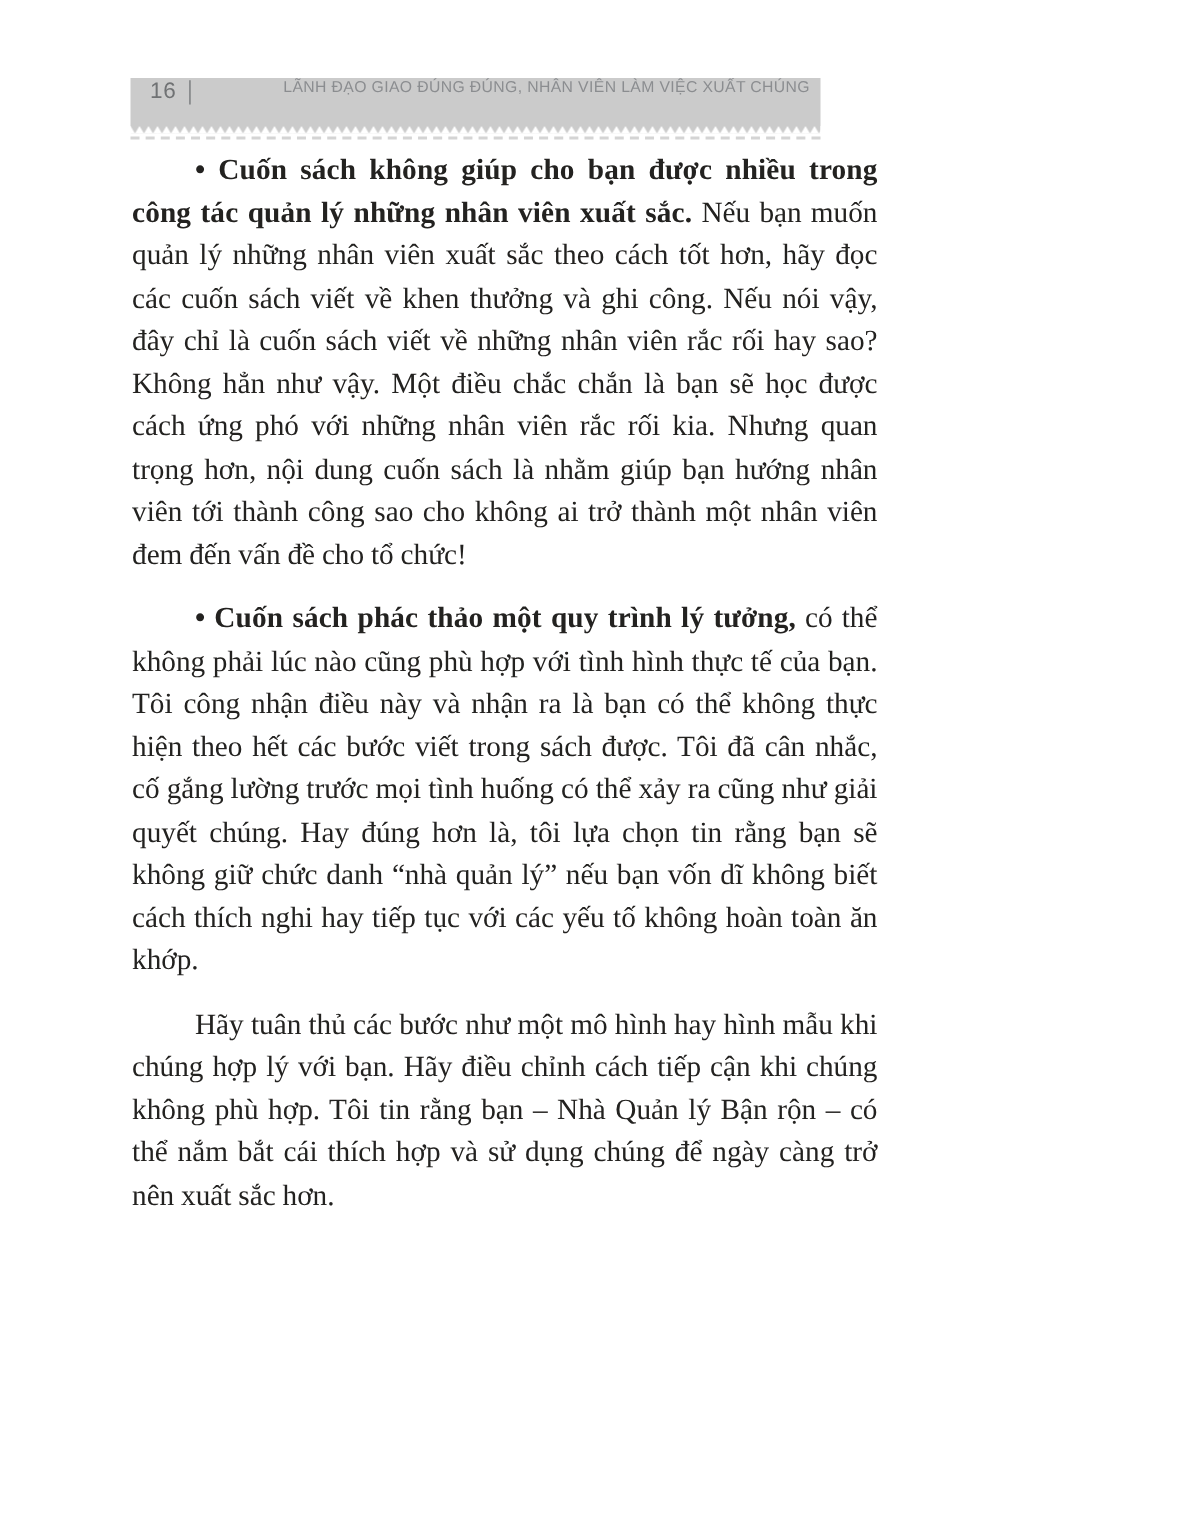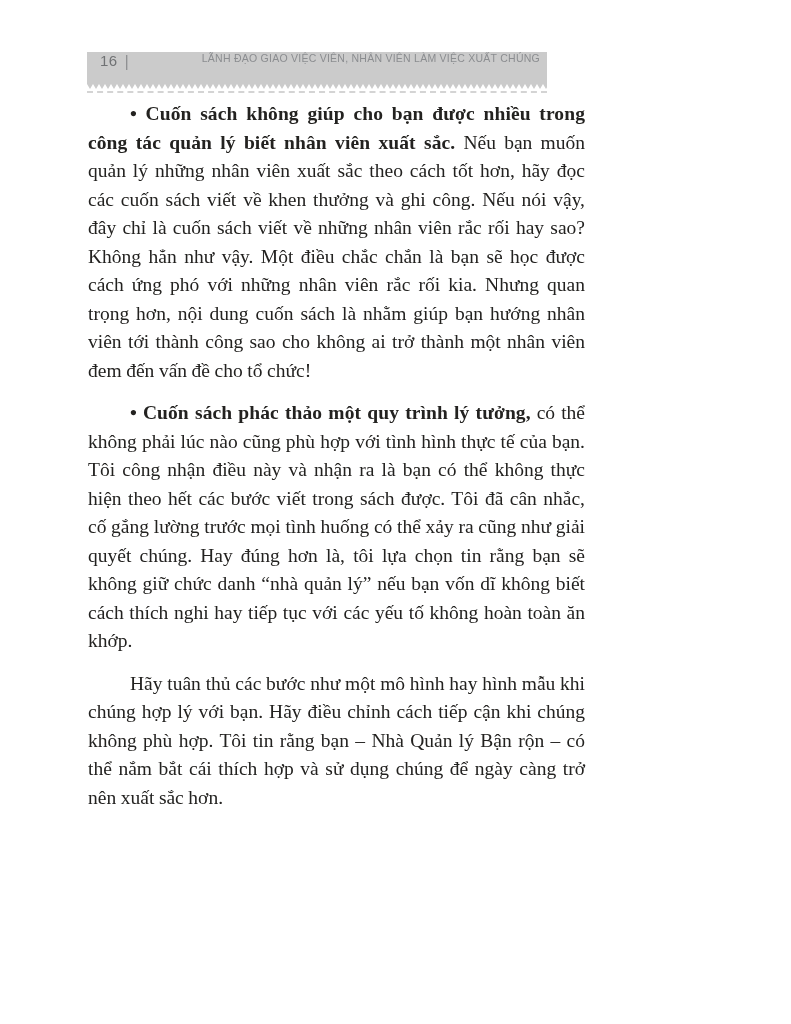--- a/index.html
+++ b/index.html
@@ -98,41 +98,41 @@
 <body>
 
 <div class="page">
 
   <header>
     <div class="band">
       <div class="page-num-group">
         <span class="page-num">16</span>
         <span class="page-num-sep">|</span>
       </div>
-      <span class="running-title">LÃNH ĐẠO GIAO VIỆC VIÊN, NHÂN VIÊN LÀM VIỆC XUẤT CHÚNG</span>
+      <span class="running-title">LÃNH ĐẠO GIAO ĐÚNG ĐÚNG, NHÂN VIÊN LÀM VIỆC XUẤT CHÚNG</span>
     </div>
 
     <svg class="teeth" width="460" height="5" xmlns="http://www.w3.org/2000/svg" aria-hidden="true">
       <defs>
         <pattern id="toothPattern" width="6" height="5" patternUnits="userSpaceOnUse">
           <path d="M0,0 L3,5 L6,0 Z" fill="#cbcbcb"></path>
         </pattern>
       </defs>
       <rect width="460" height="5" fill="url(#toothPattern)"></rect>
     </svg>
 
     <div class="dashed-line"></div>
   </header>
 
   <main class="body-text">
 
 
     <p class="para bullet-para">
       <span class="bullet-marker">•</span>
-      <strong>Cuốn sách không giúp cho bạn được nhiều trong công tác quản lý biết nhân viên xuất sắc.</strong>
+      <strong>Cuốn sách không giúp cho bạn được nhiều trong công tác quản lý những nhân viên xuất sắc.</strong>
       <span>Nếu bạn muốn quản lý những nhân viên xuất sắc theo cách tốt hơn, hãy đọc các cuốn sách viết về khen thưởng và ghi công. Nếu nói vậy, đây chỉ là cuốn sách viết về những nhân viên rắc rối hay sao? Không hẳn như vậy. Một điều chắc chắn là bạn sẽ học được cách ứng phó với những nhân viên rắc rối kia. Nhưng quan trọng hơn, nội dung cuốn sách là nhằm giúp bạn hướng nhân viên tới thành công sao cho không ai trở thành một nhân viên đem đến vấn đề cho tổ chức!</span>
     </p>
 
     <p class="para bullet-para">
       <span class="bullet-marker">•</span>
       <strong>Cuốn sách phác thảo một quy trình lý tưởng,</strong>
       <span>có thể không phải lúc nào cũng phù hợp với tình hình thực tế của bạn. Tôi công nhận điều này và nhận ra là bạn có thể không thực hiện theo hết các bước viết trong sách được. Tôi đã cân nhắc, cố gắng lường trước mọi tình huống có thể xảy ra cũng như giải quyết chúng. Hay đúng hơn là, tôi lựa chọn tin rằng bạn sẽ không giữ chức danh “nhà quản lý” nếu bạn vốn dĩ không biết cách thích nghi hay tiếp tục với các yếu tố không hoàn toàn ăn khớp.</span>
     </p>
 
     <p class="para indent-para"><span>Hãy tuân thủ các bước như một mô hình hay hình mẫu khi chúng hợp lý với bạn. Hãy điều chỉnh cách tiếp cận khi chúng không phù hợp. Tôi tin rằng bạn – Nhà Quản lý Bận rộn – có thể nắm bắt cái thích hợp và sử dụng chúng để ngày càng trở nên xuất sắc hơn.</span></p>

